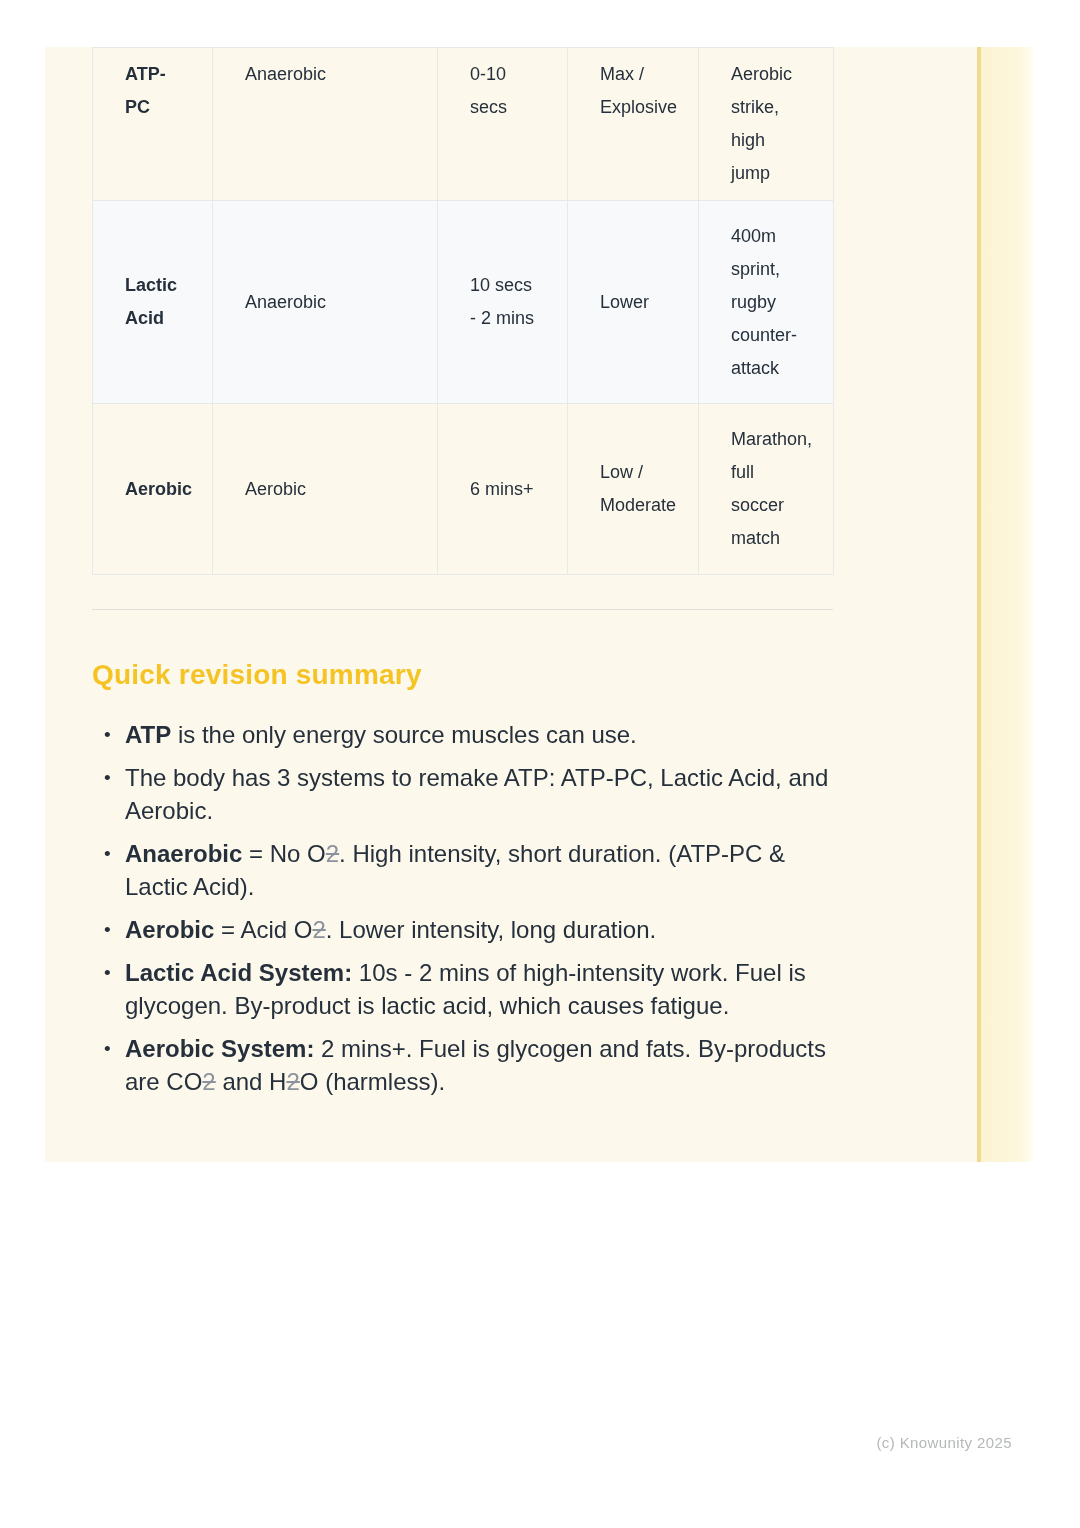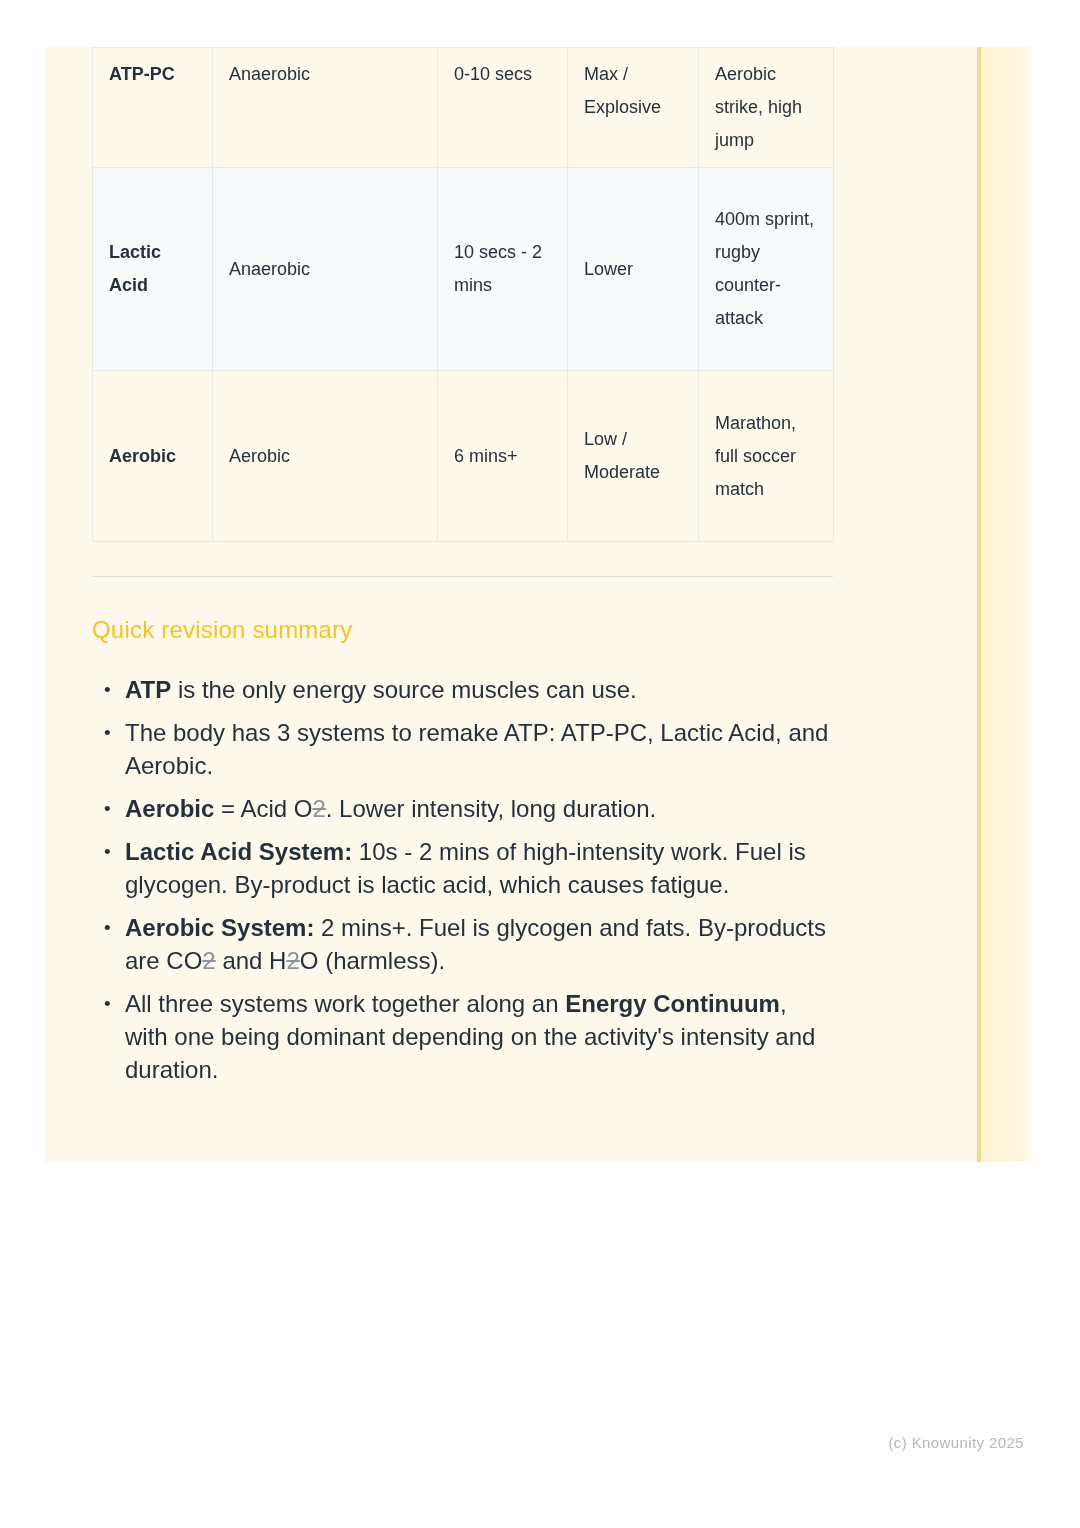--- a/index.html
+++ b/index.html
@@ -10,42 +10,42 @@
   .card { position:absolute; left:45px; top:47px; width:988px; height:1115px;
     background:#fcf9ec; }
   .accent-band { position:absolute; top:0; right:0; bottom:0; width:56px;
     border-left:4px solid #f0da90;
     background:linear-gradient(to right,#fbf3d2 0%,#fdf7de 75%,#fffdf4 100%); }
 
   .content { position:absolute; left:47px; top:0; width:745px; }
 
   table.syst { width:741px; border-collapse:collapse; table-layout:fixed;
     font-size:18px; line-height:33px; color:#26303c; }
-  table.syst td { border:1px solid #e7e8ea; padding:10px 16px; vertical-align:middle;
+  table.syst td { border:1px solid #e7e8ea; padding:10px 32px; vertical-align:middle;
     overflow:hidden; }
   tr.r0 { height:120px; }
   tr.r0 td { vertical-align:top; }
   tr.r1 { height:203px; background:#f7f9fa; }
   tr.r2 { height:171px; }
   td.c-sys { font-weight:700; }
 
   .divider { border:none; border-top:1px solid #dfe0da; width:741px; margin-top:34px; }
 
-  h1.summary-heading { margin-top:36px; font-size:24px; line-height:34px;
-    font-weight:400; color:#f5c324; letter-spacing:0.2px; }
+  h1.summary-heading { margin-top:48px; font-size:28px; line-height:34px;
+    font-weight:700; color:#f5c324; letter-spacing:0.2px; }
 
   ul.bullets { list-style:none; margin-top:26px; width:741px;
     font-size:24px; line-height:33px; color:#26303c; }
   ul.bullets li { position:relative; padding-left:33px; margin-bottom:10px; }
   ul.bullets li::before { content:"•"; position:absolute; left:12px; top:0;
     font-size:19px; color:#26303c; }
   .b { font-weight:700; }
   .st { color:#8b929e; text-decoration:line-through; }
 
-  .footer { position:absolute; top:1434px; right:56px; font-size:15px;
+  .footer { position:absolute; top:1434px; right:68px; font-size:15px;
     color:#b5b8b8; letter-spacing:0.4px; }
 </style>
 </head>
 <body>
 
 <div class="page">
   <div class="card">
     <div class="accent-band"></div>
 
     <div class="content">
@@ -83,23 +83,23 @@
         </tbody>
       </table>
 
       <hr class="divider">
 
       <h1 class="summary-heading">Quick revision summary</h1>
 
       <ul class="bullets">
         <li><span class="b">ATP</span><span> is the only energy source muscles can use.</span></li>
         <li><span>The body has 3 systems to remake ATP: ATP-PC, Lactic Acid, and Aerobic.</span></li>
+        <li><span class="b">Anaerobic</span><span> = No O</span><span class="st">2</span><span>. High intensity, short duration. (ATP-PC &amp; Lactic Acid).</span></li>
         <li><span class="b">Aerobic</span><span> = Acid O</span><span class="st">2</span><span>. Lower intensity, long duration.</span></li>
         <li><span class="b">Lactic Acid System:</span><span> 10s - 2 mins of high-intensity work. Fuel is glycogen. By-product is lactic acid, which causes fatigue.</span></li>
         <li><span class="b">Aerobic System:</span><span> 2 mins+. Fuel is glycogen and fats. By-products are CO</span><span class="st">2</span><span> and H</span><span class="st">2</span><span>O (harmless).</span></li>
-        <li><span>All three systems work together along an </span><span class="b">Energy Continuum</span><span>, with one being dominant depending on the activity's intensity and duration.</span></li>
       </ul>
 
     </div>
   </div>
 
   <div class="footer">(c) Knowunity 2025</div>
 </div>
 
 </body></html>

